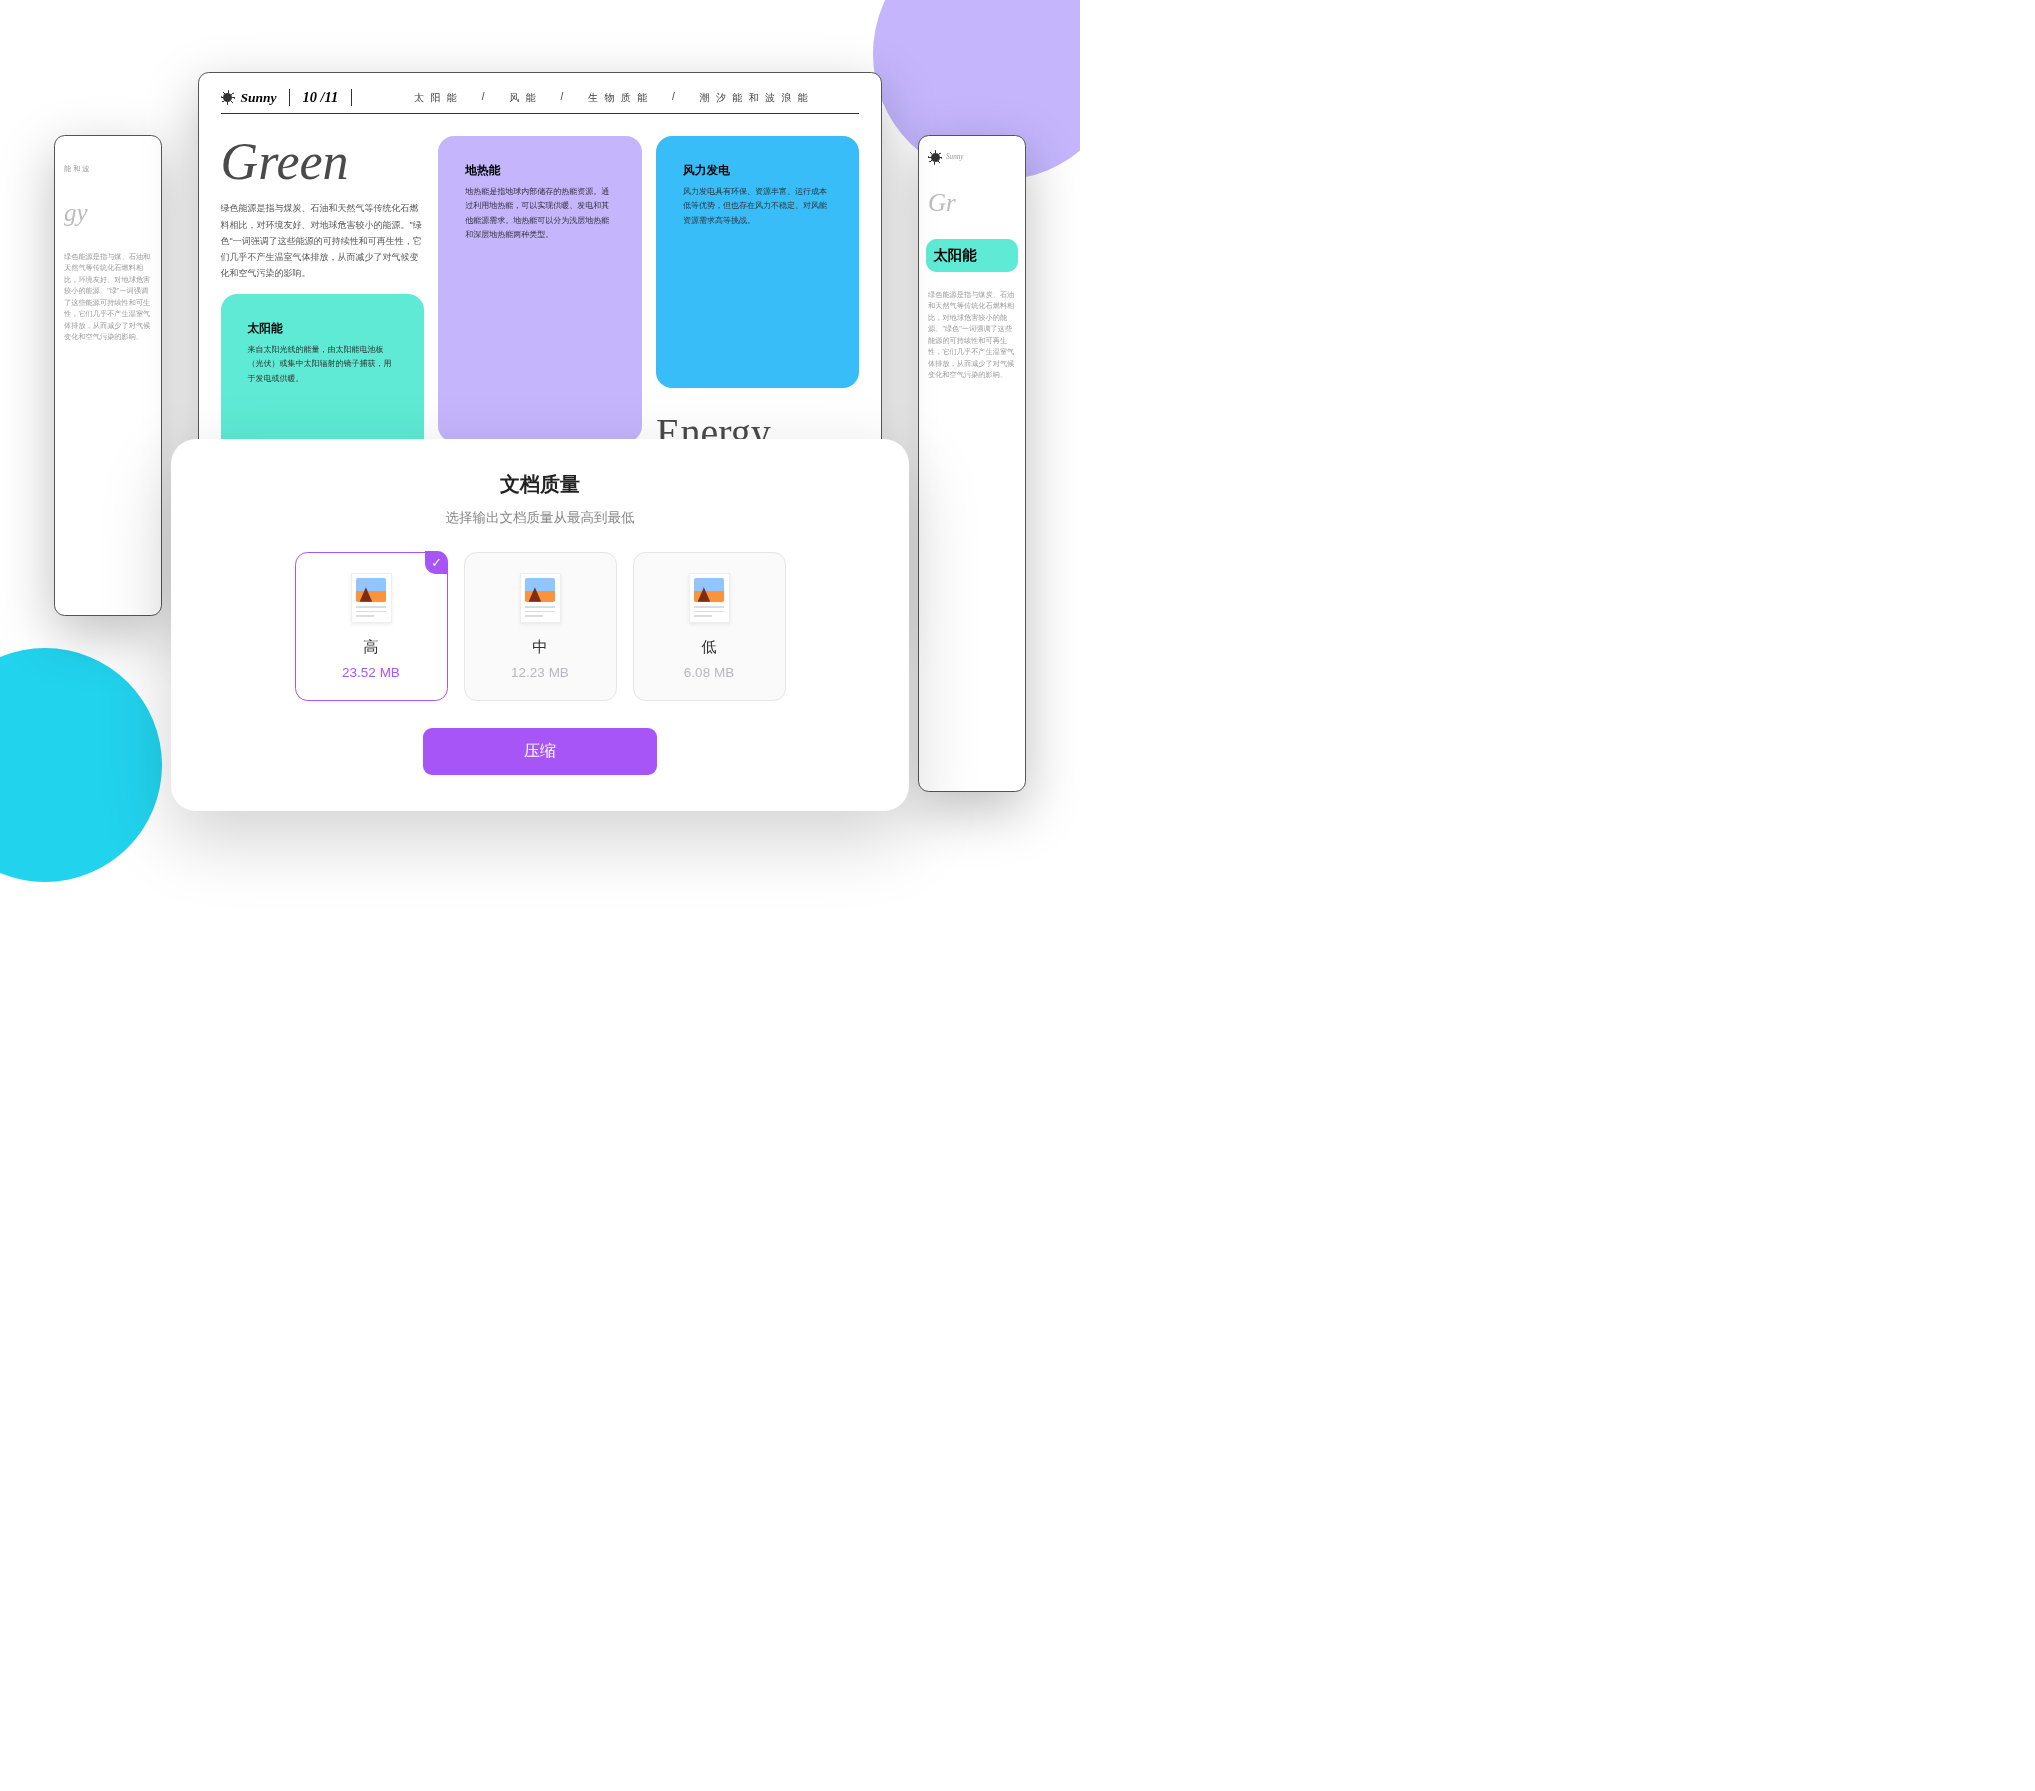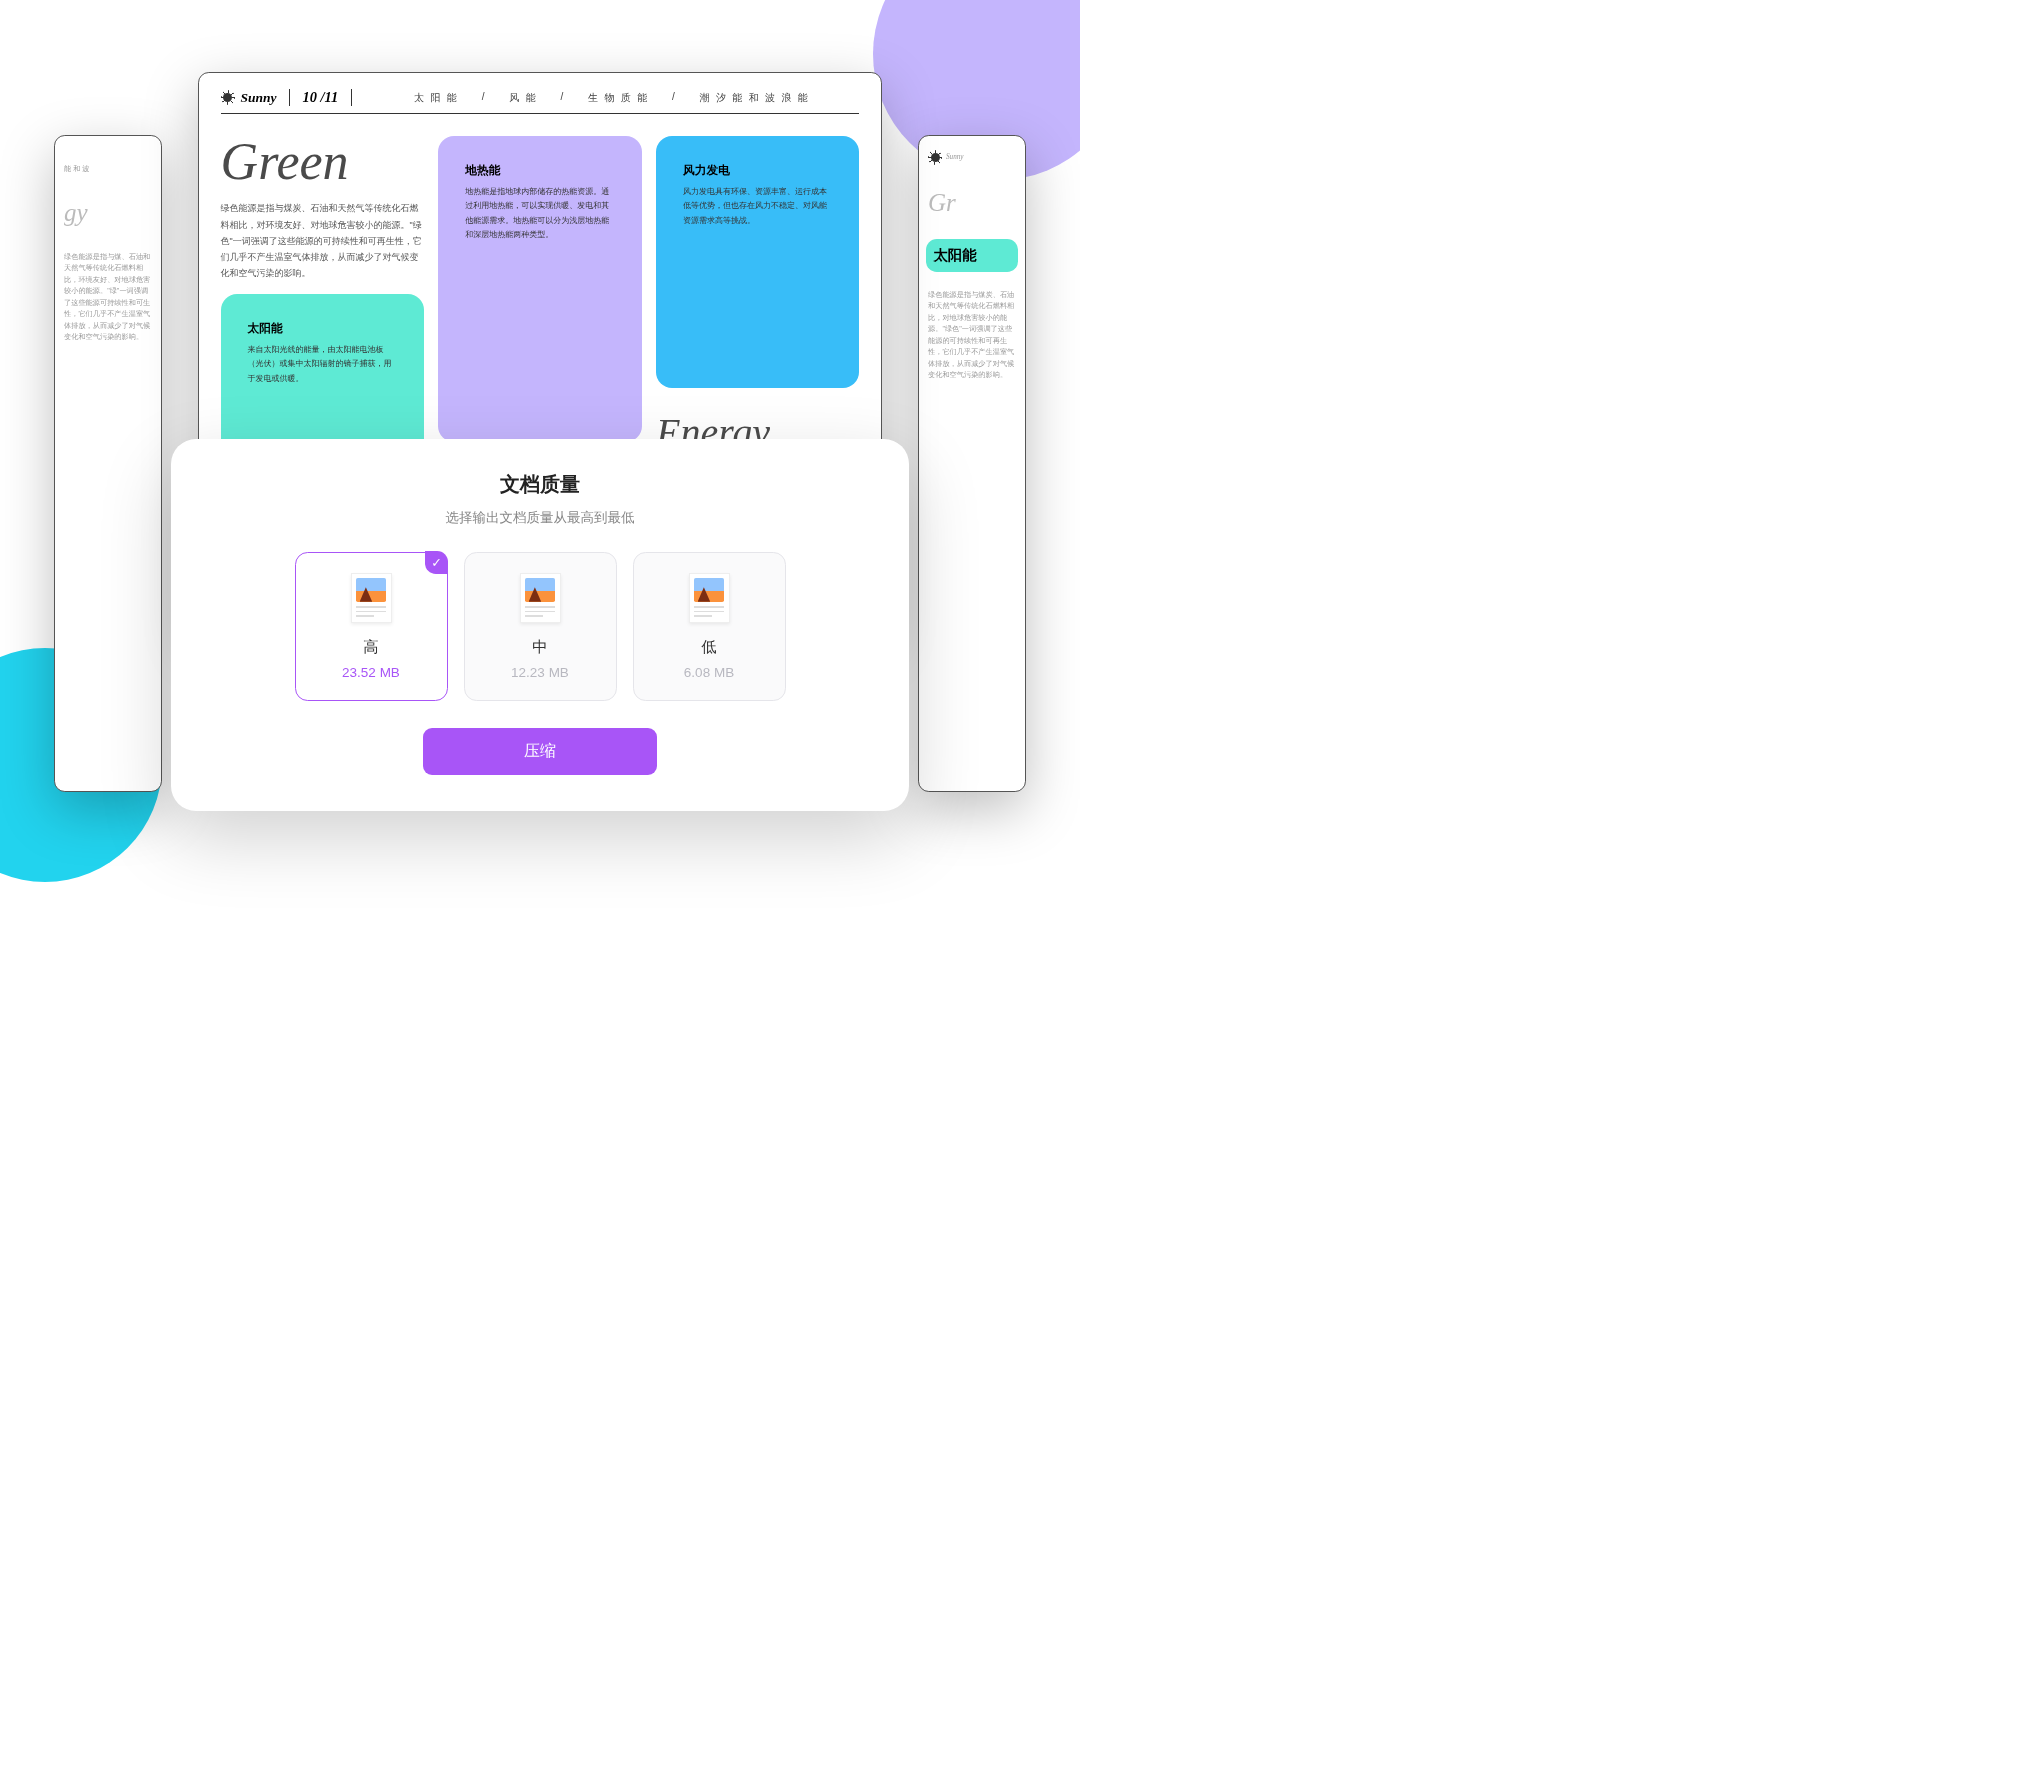--- a/index.html
+++ b/index.html
@@ -1,38 +1,38 @@
 <!DOCTYPE html>
 <html style="font-size:14.4px"><head>
 <meta charset="utf-8">
 <style>
 *{box-sizing:border-box;margin:0;padding:0}
 body{font-family:-apple-system,BlinkMacSystemFont,"Segoe UI",sans-serif;background:#fff;width:1080px;height:954px;position:relative;overflow:hidden}
 .blob-purple{position:absolute;top:-72px;right:-45px;width:252px;height:252px;background:#C4B5FD;border-radius:50%;z-index:0}
 .blob-cyan{position:absolute;bottom:72px;left:-72px;width:234px;height:234px;background:#22D3EE;border-radius:50%;z-index:0}
 .doc{position:absolute;background:#fff;border:1.8px solid #555;border-radius:10.8px;box-shadow:0 18px 54px rgba(0,0,0,0.25)}
-.doc-left{top:135px;left:54px;width:108px;height:657px;z-index:1}
+.doc-left{top:135px;left:54px;width:108px;height:481px;z-index:1}
 .doc-right{top:135px;right:54px;width:108px;height:657px;z-index:1}
 .doc-main{top:72px;left:198px;width:684px;height:558px;z-index:2;overflow:hidden}
 .doc-header{display:flex;align-items:center;border-bottom:0.9px solid #333;margin:16px 21.6px 0;padding-bottom:7.2px}
 .brand{display:flex;align-items:center;gap:5.4px;font-style:italic;font-weight:600;font-size:13.5px;font-family:cursive}
 .date{border-left:0.9px solid #333;border-right:0.9px solid #333;padding:0 12.6px;margin:0 12.6px;font-style:italic;font-weight:600;font-family:cursive}
 .nav{display:flex;gap:23px;font-size:10px;letter-spacing:1.8px;color:#444;flex:1;justify-content:center}
 .nav span{white-space:nowrap}
 .doc-body{display:flex;gap:14.4px;padding:21.6px}
 .col{flex:1;display:flex;flex-direction:column;gap:12.6px}
 .big-title{font-family:cursive;font-size:52px;font-style:italic;color:#4a4a4a;line-height:1}
 .para{font-size:9px;color:#555;line-height:1.8}
 .card{border-radius:16px;padding:27px;min-height:180px}
 .card h4{font-size:11.7px;margin-bottom:7.2px}
 .card p{font-size:8px;line-height:1.8;color:#333}
 .teal{background:#5EEAD4}
 .lilac{background:#C4B5FD}
 .cyan{background:#38BDF8}
-.energy-title{font-family:cursive;font-size:40px;font-style:italic;color:#4a4a4a;margin-top:9px}
+.energy-title{font-family:cursive;font-size:40px;color:#4a4a4a;margin-top:9px}
 
 .frag{font-size:7.2px;color:#999;padding:9px;line-height:1.6}
 .frag-title{font-family:cursive;font-style:italic;font-size:25px;color:#bbb}
 .frag-card{background:#5EEAD4;border-radius:10.8px;padding:7.2px;margin:7.2px}
 
 .modal{position:absolute;top:439px;left:171px;width:738px;background:#fff;border-radius:25px;box-shadow:0 27px 72px rgba(0,0,0,0.18);z-index:5;padding:32px 36px 36px;text-align:center}
 .modal h2{font-size:20px;font-weight:600;color:#222;margin-bottom:10.8px}
 .modal .sub{font-size:13.5px;color:#888;margin-bottom:25px}
 .opts{display:flex;gap:16px;justify-content:center;margin-bottom:27px}
 .opt{flex:1;max-width:153px;background:#FAFAFB;border:0.9px solid #E5E5EA;border-radius:12.6px;padding:20px 9px;position:relative;cursor:pointer}

